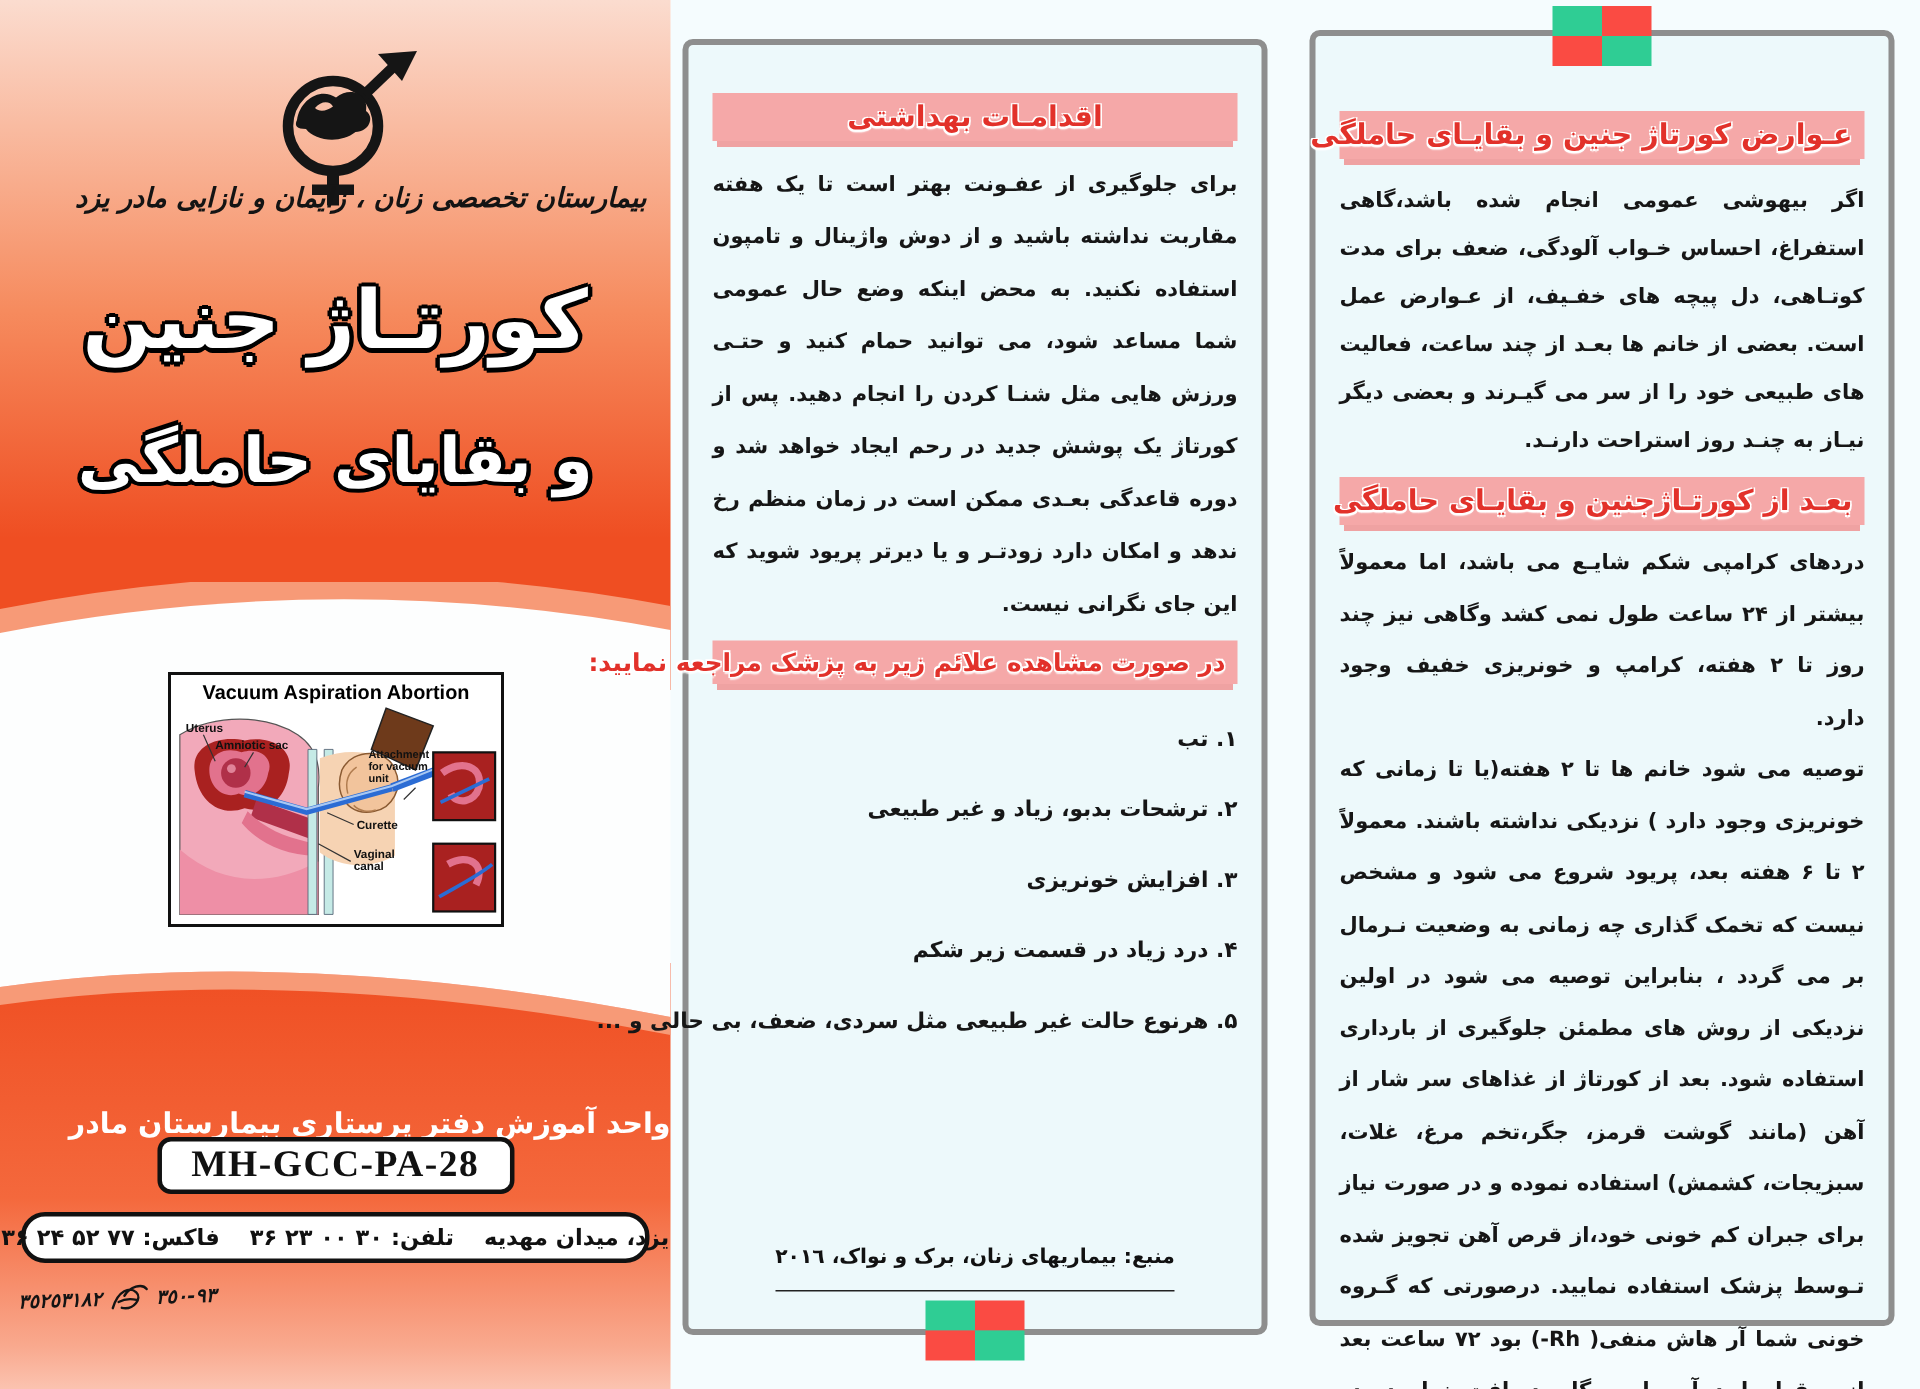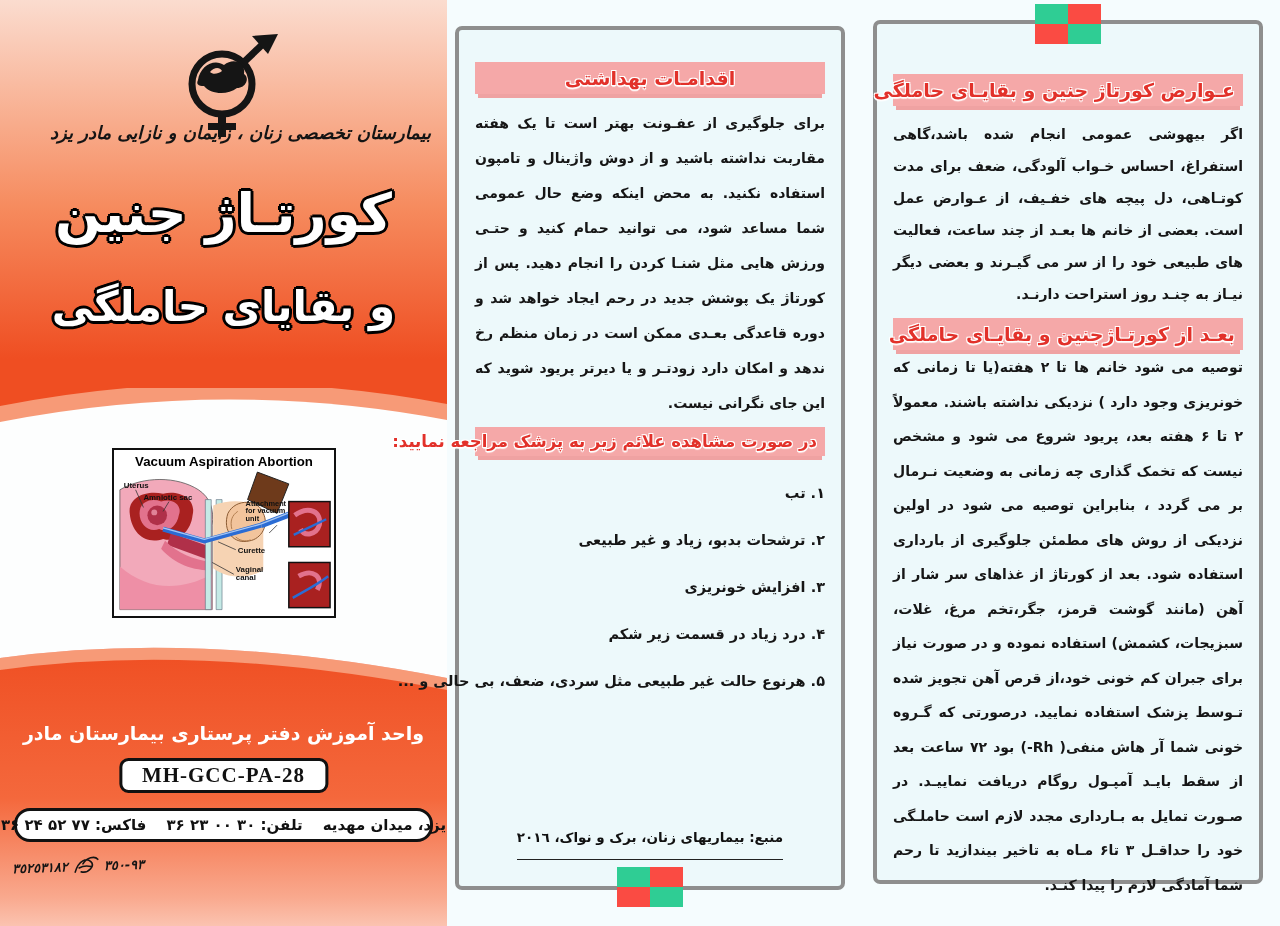--- a/index.html
+++ b/index.html
@@ -27,25 +27,25 @@
     font-size:54px;font-weight:bold;color:#fff;letter-spacing:1px;
     text-shadow:-2px -2px 0 #000,2px -2px 0 #000,-2px 2px 0 #000,2px 2px 0 #000,0 -3px 0 #000,0 3px 0 #000,-3px 0 0 #000,3px 0 0 #000;}
   .title2{position:absolute;left:0;top:282px;width:447px;text-align:center;direction:rtl;
     font-size:42px;font-weight:bold;color:#fff;
     text-shadow:-2px -2px 0 #000,2px -2px 0 #000,-2px 2px 0 #000,2px 2px 0 #000,0 -3px 0 #000,0 3px 0 #000,-3px 0 0 #000,3px 0 0 #000;}
 
   .figure-box{position:absolute;left:112px;top:448px;width:224px;height:170px;background:#fff;
     border:2px solid #111;}
   .figure-box svg{display:block;width:100%;height:100%;}
 
-  .unit-line{position:absolute;left:0;top:80px;width:447px;text-align:center;direction:rtl;
+  .unit-line{position:absolute;left:0;top:96px;width:447px;text-align:right;direction:rtl;
     color:#fff;font-weight:bold;font-size:19px;}
   .code-pill{position:absolute;left:50%;top:116px;transform:translateX(-50%);
     background:#fff;border:3px solid #111;border-radius:9px;padding:2px 20px;
-    font-family:"Liberation Serif",serif;font-weight:bold;font-size:21px;color:#111;letter-spacing:1px;white-space:nowrap;}
+    font-family:"Liberation Serif",serif;font-weight:bold;font-size:25px;color:#111;letter-spacing:1px;white-space:nowrap;}
   .addr-pill{position:absolute;left:14px;right:14px;top:166px;background:#fff;border:3px solid #111;
     border-radius:16px;padding:5px 10px;direction:rtl;display:flex;justify-content:center;gap:20px;
     font-weight:bold;font-size:15px;color:#111;white-space:nowrap;}
   .addr-pill .num{direction:ltr;unicode-bidi:isolate;}
   .print-mark{position:absolute;left:12px;top:212px;display:flex;direction:ltr;align-items:center;gap:3px;
     font-weight:bold;font-size:13px;color:#141414;transform:rotate(-2deg);font-style:italic;}
 
   
   .panel{position:absolute;width:390px;height:864px;background:var(--panel_bg);
     border:4px solid var(--panel_border);border-radius:7px;direction:rtl;padding:0 16px;}
@@ -210,14 +210,15 @@
     <div class="c3"></div>
     <div class="c4"></div>
   </div>
   <div class="hdr" style="margin-top:50px;">
     <span>عـوارض کورتاژ جنین و بقایـای حاملگی</span>
   </div>
   <div class="body-text">اگر بیهوشی عمومی انجام شده باشد،گاهی استفراغ، احساس خـواب آلودگی، ضعف برای مدت کوتـاهی، دل پیچه های خفـیف، از عـوارض عمل است. بعضی از خانم ها بعـد از چند ساعت، فعالیت های طبیعی خود را از سر می گیـرند و بعضی دیگر نیـاز به چنـد روز استراحت دارنـد.</div>
   <div class="hdr" style="margin-top:8px;padding-left:16px;">
     <span>بعـد از کورتـاژجنین و بقایـای حاملگی</span>
   </div>
+  <div class="body-text b2" style="margin-top:8px;">دردهای کرامپی شکم شایـع می باشد، اما معمولاً بیشتر از ۲۴ ساعت طول نمی کشد وگاهی نیز چند روز تا ۲ هفته، کرامپ و خونریزی خفیف وجود دارد.</div>
   <div class="body-text b2" style="margin-top:0;">توصیه می شود خانم ها تا ۲ هفته(یا تا زمانی که خونریزی وجود دارد ) نزدیکی نداشته باشند. معمولاً ۲ تا ۶ هفته بعد، پریود شروع می شود و مشخص نیست که تخمک گذاری چه زمانی به وضعیت نـرمال بر می گردد ، بنابراین توصیه می شود در اولین نزدیکی از روش های مطمئن جلوگیری از بارداری استفاده شود. بعد از کورتاژ از غذاهای سر شار از آهن (مانند گوشت قرمز، جگر،تخم مرغ، غلات، سبزیجات، کشمش) استفاده نموده و در صورت نیاز برای جبران کم خونی خود،از قرص آهن تجویز شده تـوسط پزشک استفاده نمایید. درصورتی که گـروه خونی شما آر هاش منفی( Rh-) بود ۷۲ ساعت بعد از سقط بایـد آمپـول روگام دریافت نماییـد. در صـورت تمایل به بـارداری مجدد لازم است حاملـگی خود را حداقـل ۳ تا۶ مـاه به تاخیر بیندازید تا رحم شما آمادگی لازم را پیدا کنـد.</div>
 </div>
 
 </body></html>

